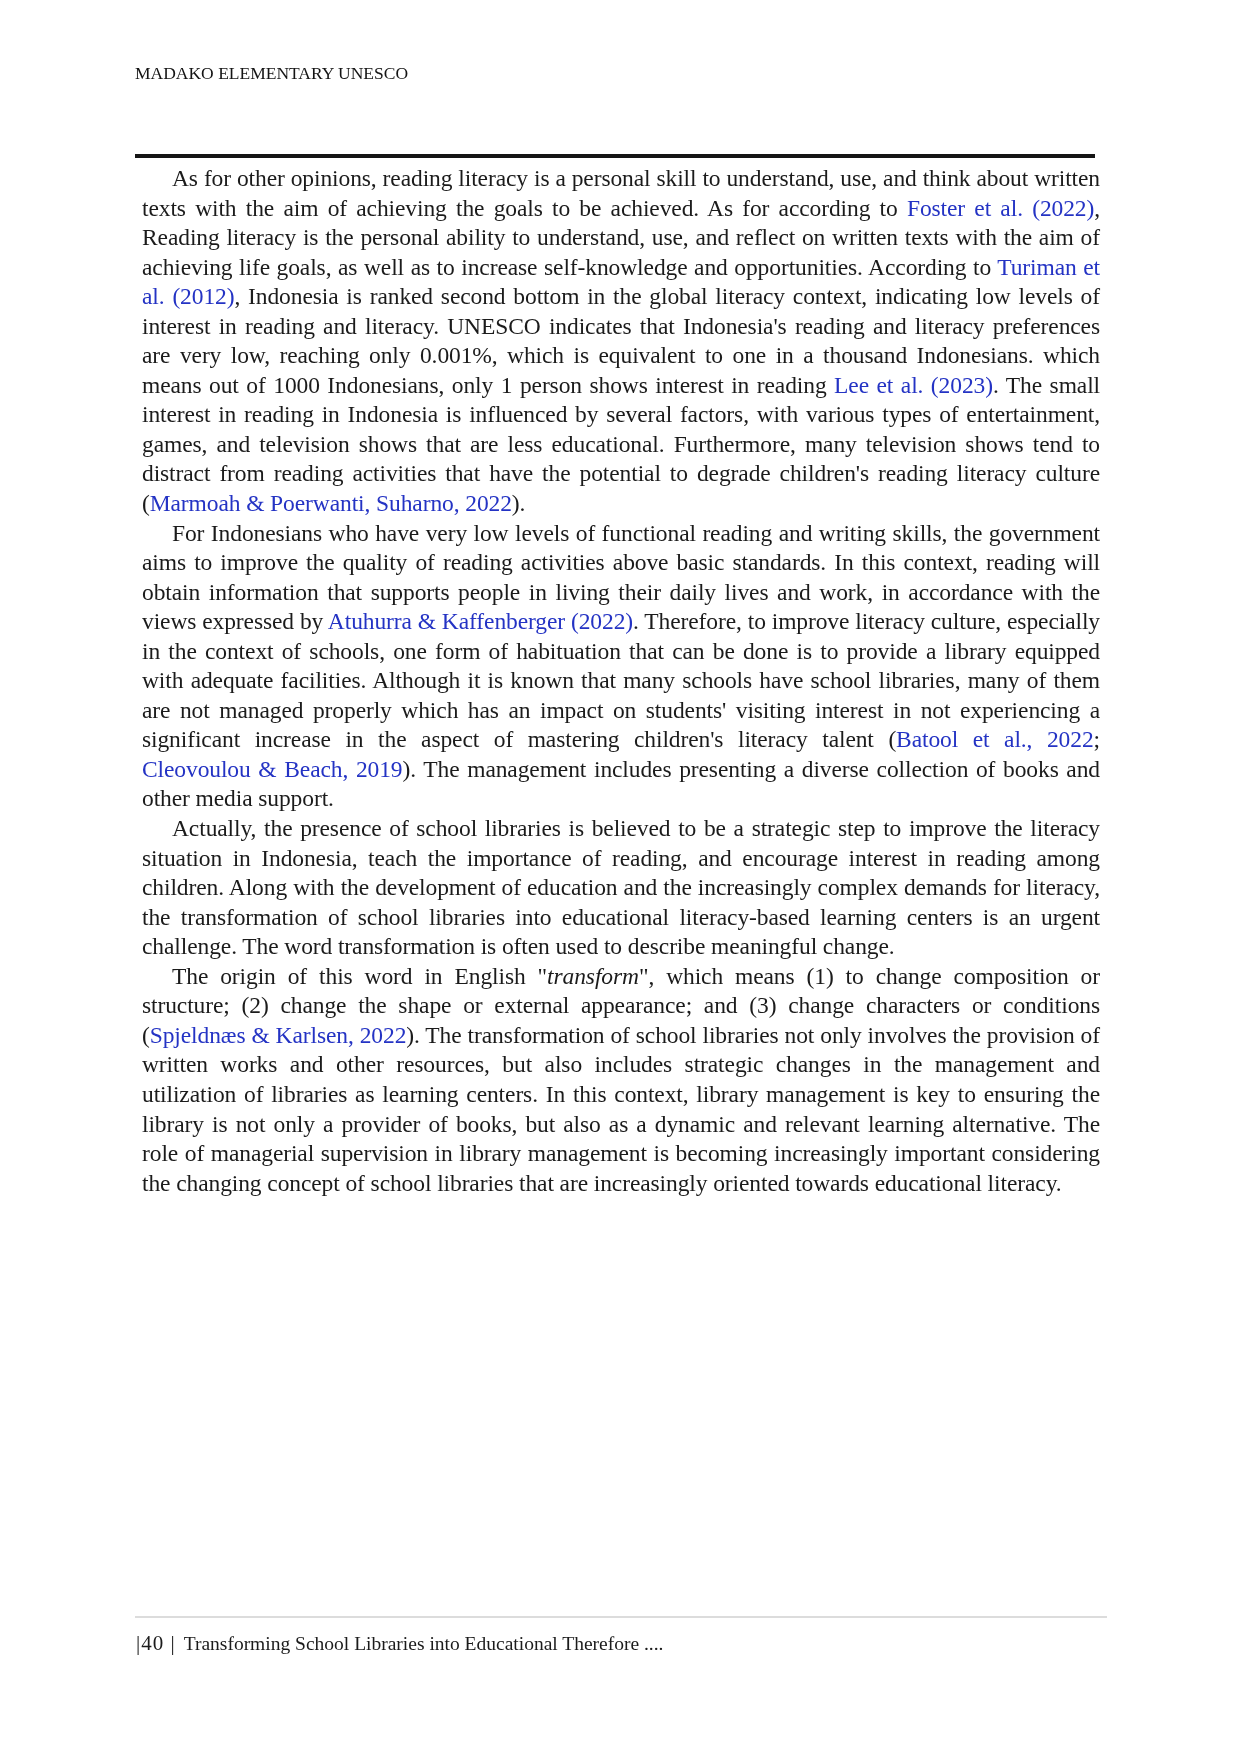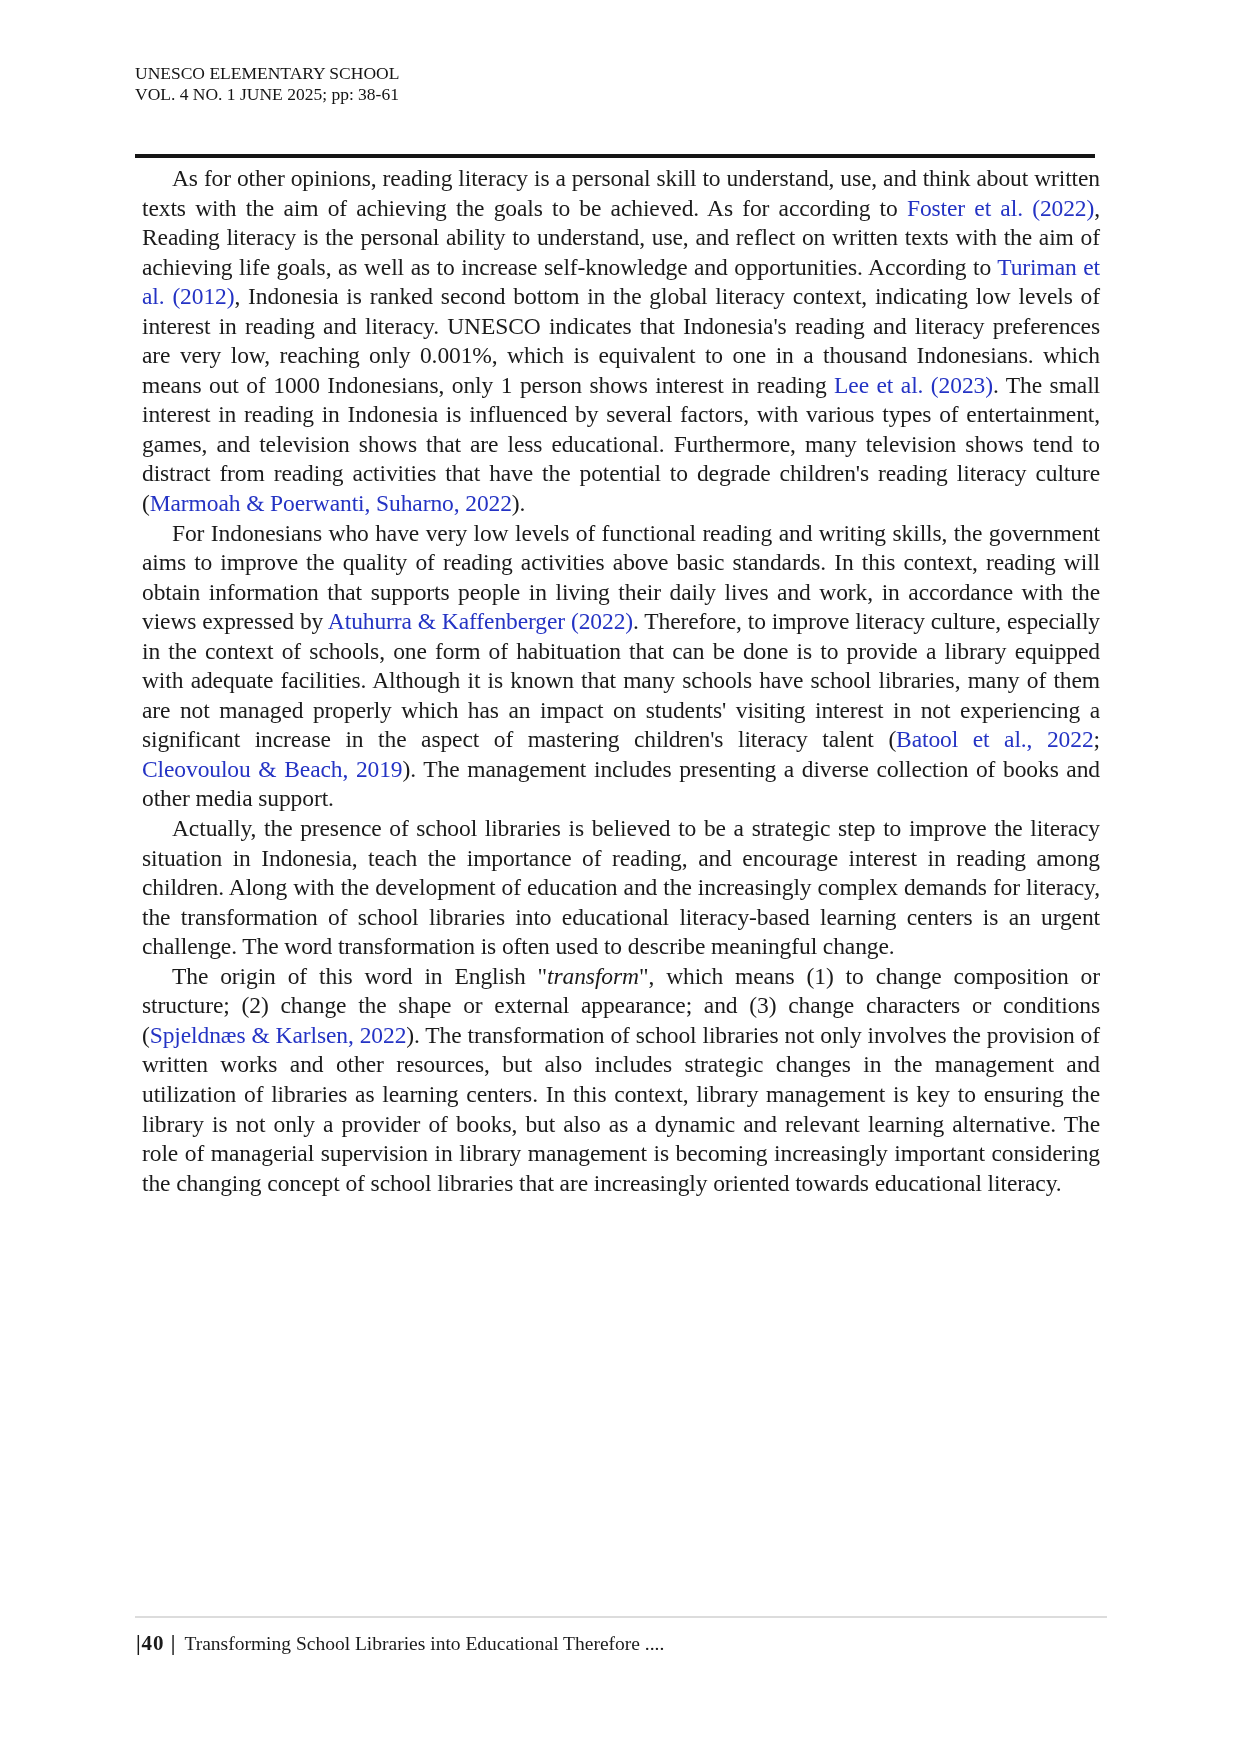--- a/index.html
+++ b/index.html
@@ -31,31 +31,30 @@
   .run-link { color:var(--link-color, #2433C4); }
   .run-italic { font-style:italic;margin-top:32px; }
   .footer-rule {
     position:absolute; left:135px; top:1616px; width:972px; height:1.5px;
     background:#dcdcdc;
   }
   .page-footer {
     position:absolute; left:136px; top:1631px; width:960px;
     font-size:19.5px; color:#1b1b1b; white-space:nowrap;
   }
-  .page-footer .page-marker { font-weight:bold; font-size:21px; letter-spacing:1px;text-align:center; }
+  .page-footer .page-marker { font-weight:normal; font-size:21px; letter-spacing:1px;text-align:center; }
   .page-footer .running-title { margin-left:8px; }
 </style>
 </head>
 <body>
 
 <div class="page">
 
   <div class="journal-header">
-    <div>UNESCO ELEMENTARY SCHOOL</div>
-    <div>VOL. 4 NO. 1 JUNE 2025; pp: 38-61</div>
+    <div>MADAKO ELEMENTARY UNESCO</div>
   </div>
 
   <div class="header-rule"></div>
 
   <div class="article-body">
     <p><span class="run-text">As for other opinions, reading literacy is a personal skill to understand, use, and think about written texts with the aim of achieving the goals to be achieved. As for according to </span><span class="run-link">Foster et al. (2022)</span><span class="run-text">, Reading literacy is the personal ability to understand, use, and reflect on written texts with the aim of achieving life goals, as well as to increase self-knowledge and opportunities. According to </span><span class="run-link">Turiman et al. (2012)</span><span class="run-text">, Indonesia is ranked second bottom in the global literacy context, indicating low levels of interest in reading and literacy. UNESCO indicates that Indonesia's reading and literacy preferences are very low, reaching only 0.001%, which is equivalent to one in a thousand Indonesians. which means out of 1000 Indonesians, only 1 person shows interest in reading </span><span class="run-link">Lee et al. (2023)</span><span class="run-text">. The small interest in reading in Indonesia is influenced by several factors, with various types of entertainment, games, and television shows that are less educational. Furthermore, many television shows tend to distract from reading activities that have the potential to degrade children's reading literacy culture (</span><span class="run-link">Marmoah &amp; Poerwanti, Suharno, 2022</span><span class="run-text">).</span></p>
     <p><span class="run-text">For Indonesians who have very low levels of functional reading and writing skills, the government aims to improve the quality of reading activities above basic standards. In this context, reading will obtain information that supports people in living their daily lives and work, in accordance with the views expressed by </span><span class="run-link">Atuhurra &amp; Kaffenberger (2022)</span><span class="run-text">. Therefore, to improve literacy culture, especially in the context of schools, one form of habituation that can be done is to provide a library equipped with adequate facilities. Although it is known that many schools have school libraries, many of them are not managed properly which has an impact on students' visiting interest in not experiencing a significant increase in the aspect of mastering children's literacy talent (</span><span class="run-link">Batool et al., 2022</span><span class="run-text">; </span><span class="run-link">Cleovoulou &amp; Beach, 2019</span><span class="run-text">). The management includes presenting a diverse collection of books and other media support.</span></p>
     <p><span class="run-text">Actually, the presence of school libraries is believed to be a strategic step to improve the literacy situation in Indonesia, teach the importance of reading, and encourage interest in reading among children. Along with the development of education and the increasingly complex demands for literacy, the transformation of school libraries into educational literacy-based learning centers is an urgent challenge. The word transformation is often used to describe meaningful change.</span></p>
     <p><span class="run-text">The origin of this word in English "</span><span class="run-italic">transform</span><span class="run-text">", which means (1) to change composition or structure; (2) change the shape or external appearance; and (3) change characters or conditions (</span><span class="run-link">Spjeldnæs &amp; Karlsen, 2022</span><span class="run-text">). The transformation of school libraries not only involves the provision of written works and other resources, but also includes strategic changes in the management and utilization of libraries as learning centers. In this context, library management is key to ensuring the library is not only a provider of books, but also as a dynamic and relevant learning alternative. The role of managerial supervision in library management is becoming increasingly important considering the changing concept of school libraries that are increasingly oriented towards educational literacy.</span></p>
   </div>

